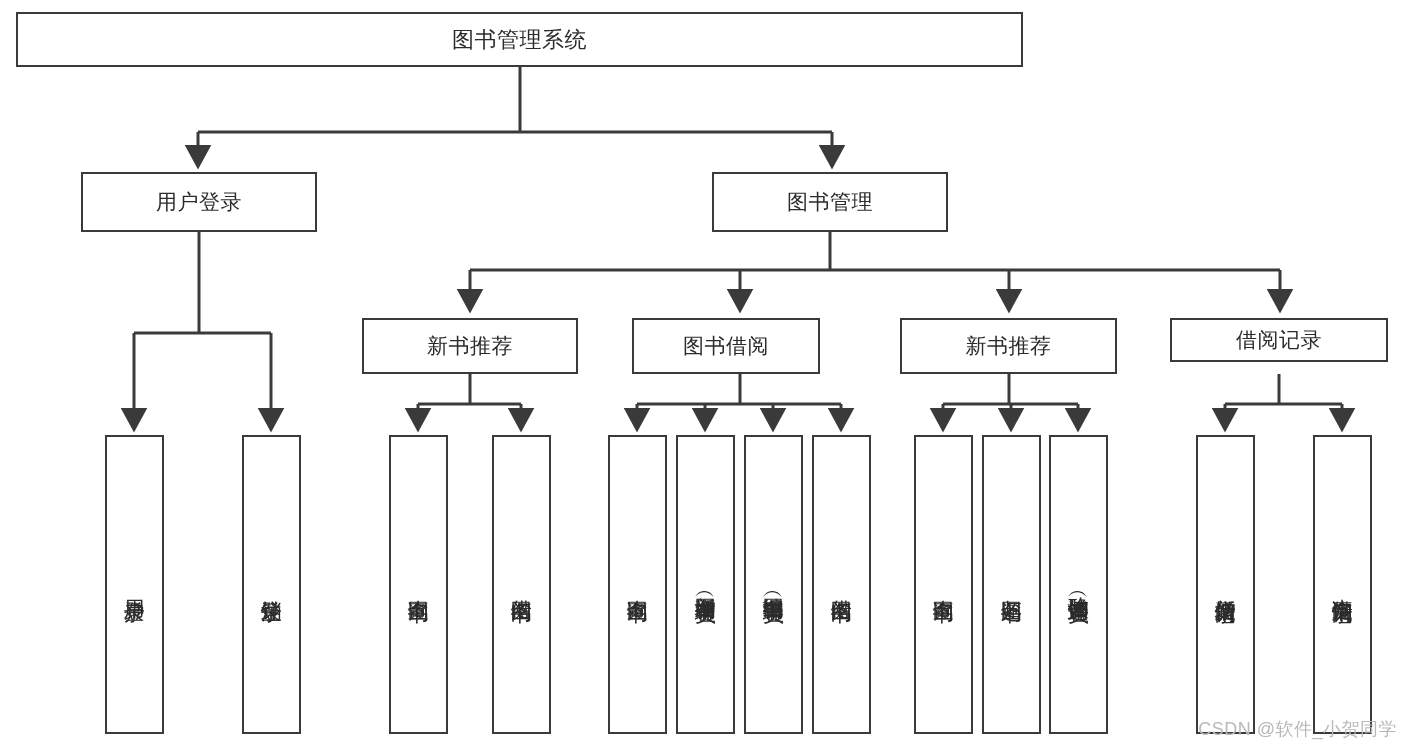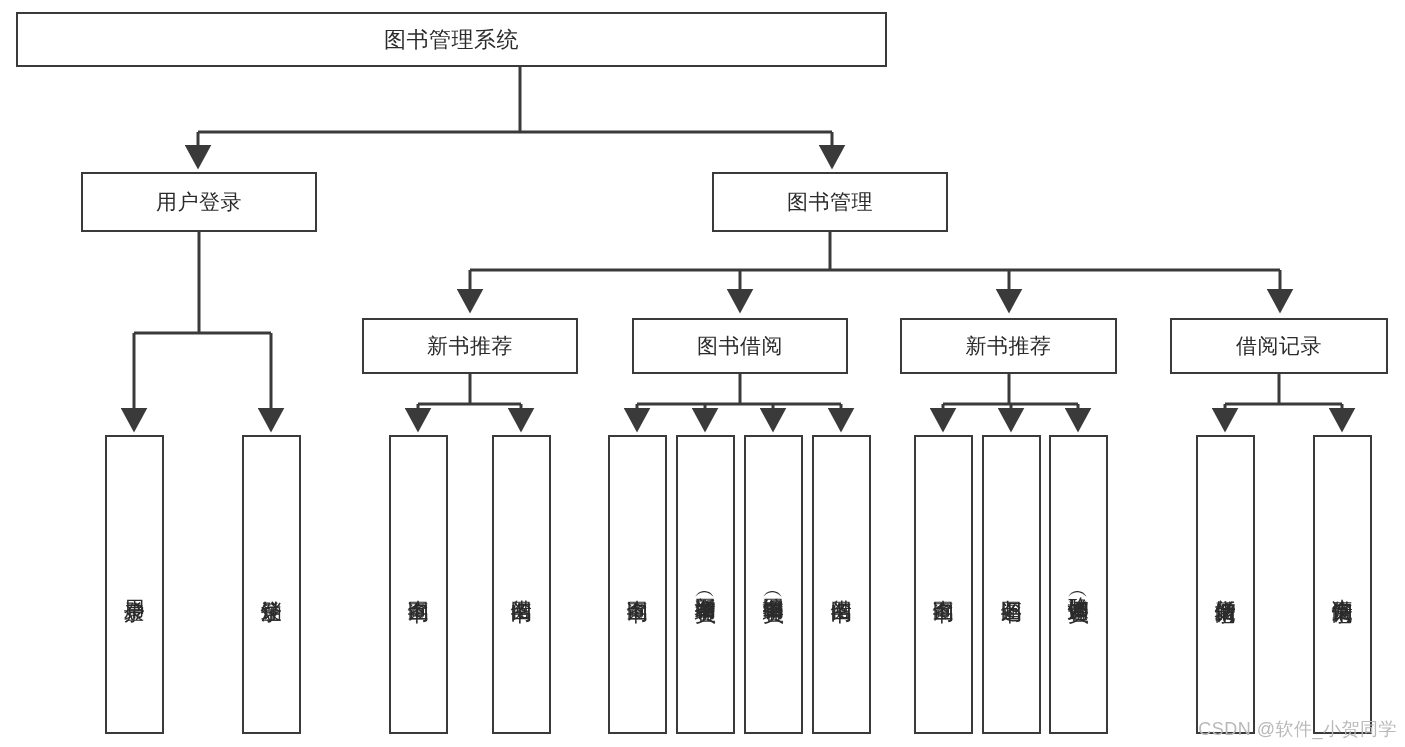--- a/index.html
+++ b/index.html
@@ -126,45 +126,45 @@
       <path d="M 1011 404 L 1011 429" marker-end="url(#arrow)"></path>
       <path d="M 1078 404 L 1078 429" marker-end="url(#arrow)"></path>
 
       <path d="M 1279 374 L 1279 404"></path>
       <path d="M 1225 404 L 1342 404"></path>
       <path d="M 1225 404 L 1225 429" marker-end="url(#arrow)"></path>
       <path d="M 1342 404 L 1342 429" marker-end="url(#arrow)"></path>
     </g>
   </svg>
 
-  <div class="node h root" style="left:16px; top:12px; width:871px; height:55px;">
+  <div class="node h root" style="left:16px; top:12px; width:1007px; height:55px;">
     <span class="label">图书管理系统</span>
   </div>
 
   <div class="node h" style="left:81px; top:172px; width:236px; height:60px;">
     <span class="label">用户登录</span>
   </div>
 
   <div class="node h" style="left:362px; top:318px; width:216px; height:56px;">
     <span class="label">新书推荐</span>
   </div>
 
   <div class="node h" style="left:712px; top:172px; width:236px; height:60px;">
     <span class="label">图书管理</span>
   </div>
 
-  <div class="node h" style="left:632px; top:318px; width:216px; height:56px;">
+  <div class="node h" style="left:632px; top:318px; width:188px; height:56px;">
     <span class="label">图书借阅</span>
   </div>
 
   <div class="node h" style="left:900px; top:318px; width:217px; height:56px;">
     <span class="label">新书推荐</span>
   </div>
 
-  <div class="node h" style="left:1170px; top:318px; width:218px; height:56px;">
+  <div class="node h" style="left:1170px; top:318px; width:218px; height:44px;">
     <span class="label">借阅记录</span>
   </div>
 
   <div class="node v" style="left:105px; top:435px; width:59px; height:299px;">
     <span class="label">用户登录</span>
   </div>
   <div class="node v" style="left:242px; top:435px; width:59px; height:299px;">
     <span class="label">注销登录</span>
   </div>
 

